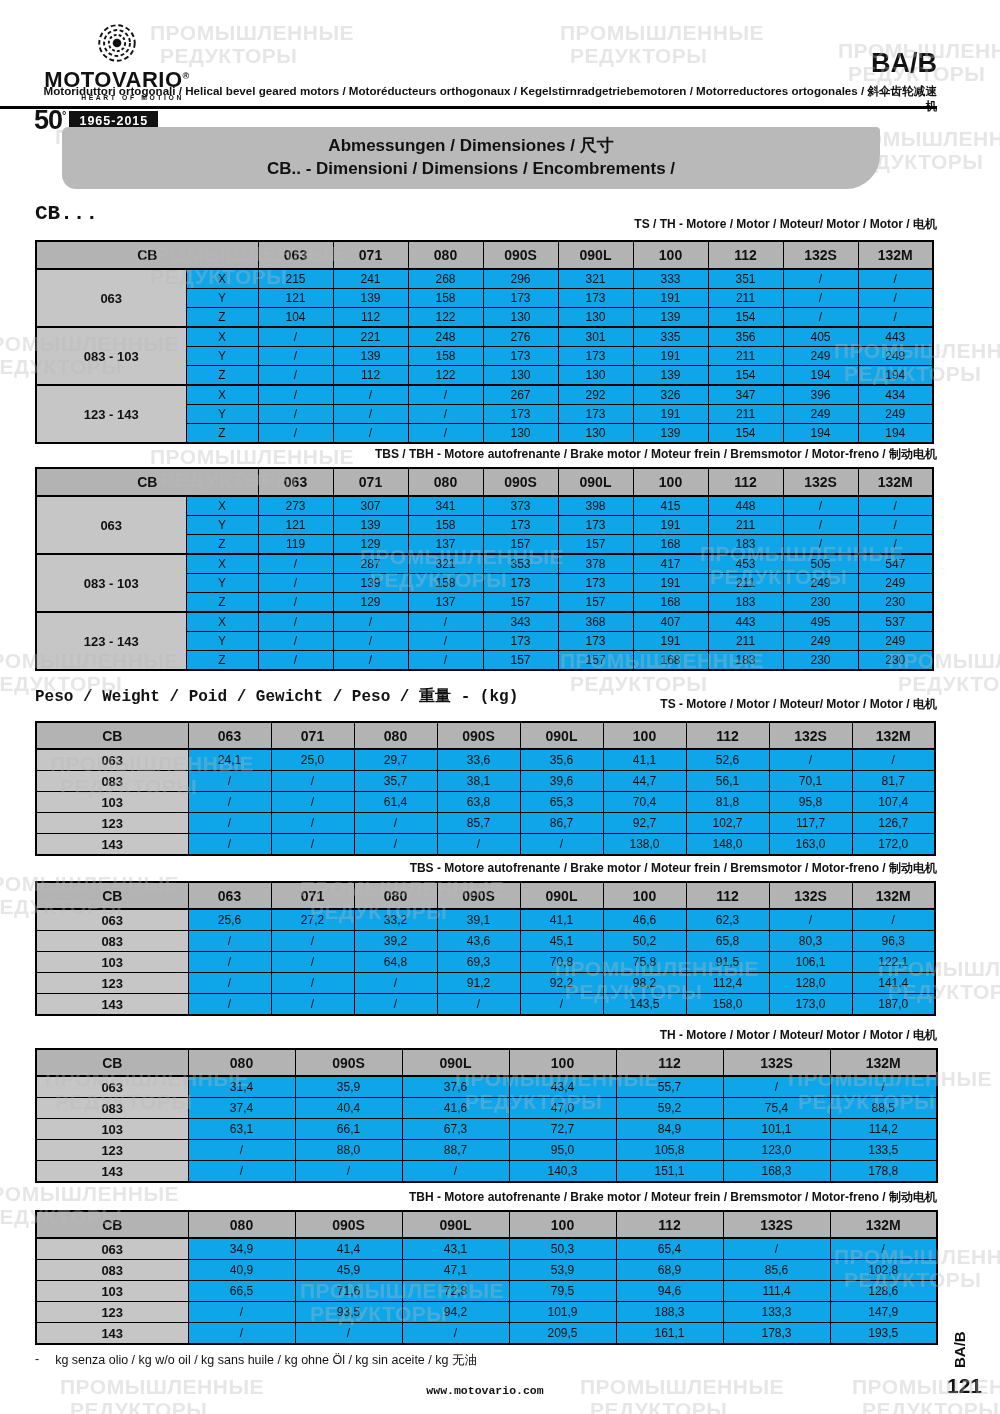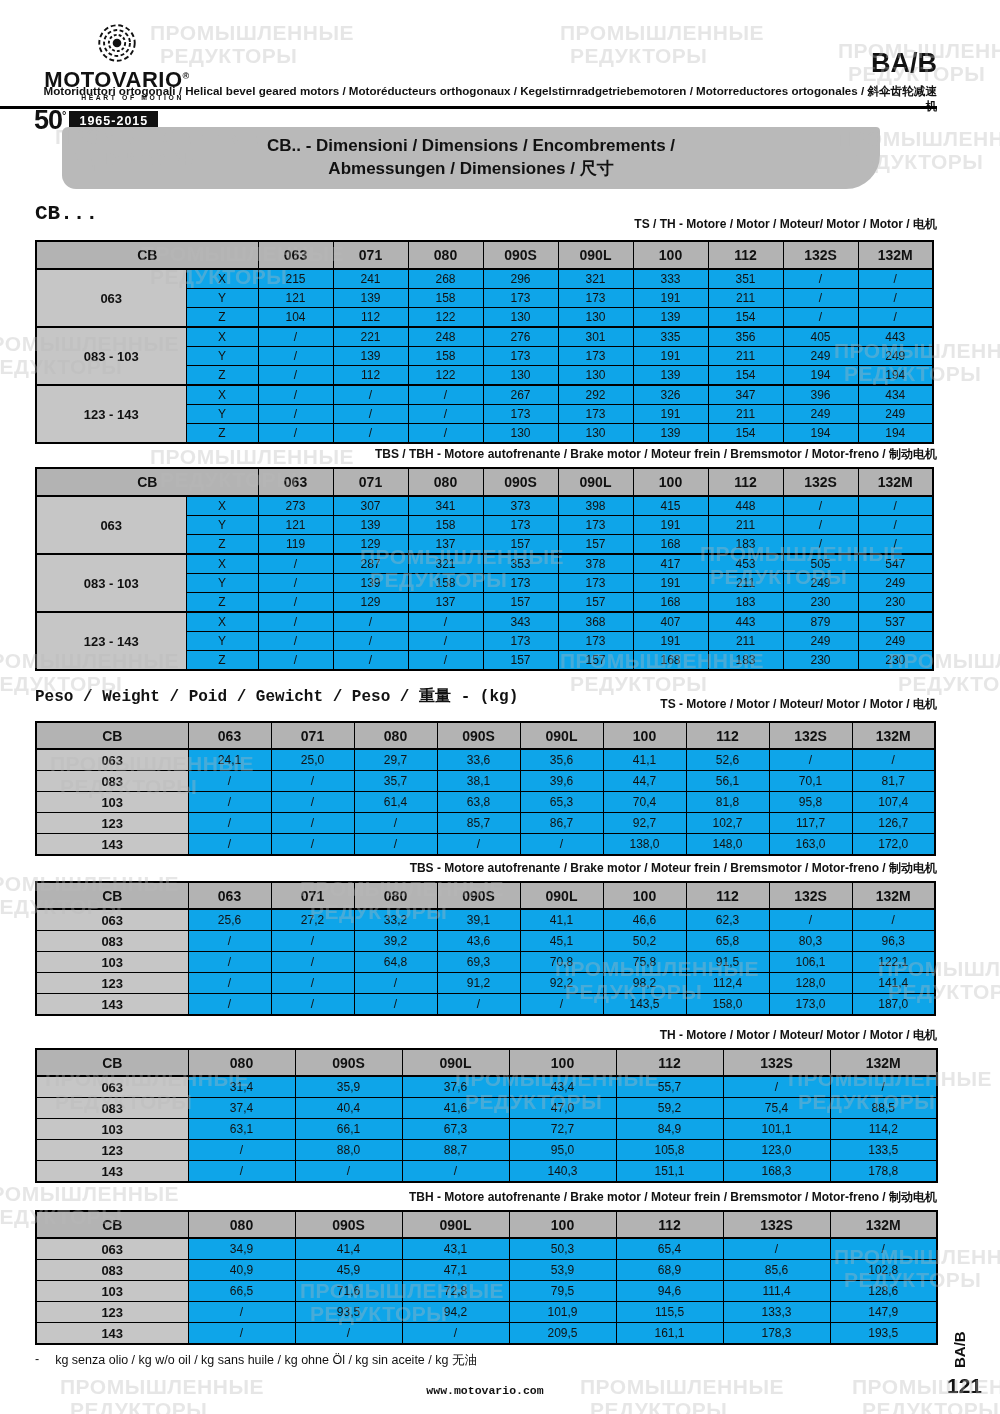--- a/index.html
+++ b/index.html
@@ -73,22 +73,22 @@
     <span class="fifty"><span>50</span><sup>°</sup></span>
     <span class="years-badge">1965-2015</span>
   </div>
 </div>
 
 <div class="series-top">BA/B</div>
 <div class="subtitle">Motoriduttori ortogonali / Helical bevel geared motors / Motoréducteurs orthogonaux / Kegelstirnradgetriebemotoren / Motorreductores ortogonales / 斜伞齿轮减速机</div>
 <div class="toprule"></div>
 
 <div class="banner">
+  <div>Abmessungen / Dimensiones / 尺寸</div>
   <div>CB.. - Dimensioni / Dimensions / Encombrements /</div>
-  <div>Abmessungen / Dimensiones / 尺寸</div>
 </div>
 
 <div class="sec-title" style="top:202px;">CB...</div>
 <div class="tbl-label" style="top:216px;">TS / TH - Motore / Motor / Moteur/ Motor / Motor / 电机</div>
 <table id="dim-ts-th" class="dimtable" style="top: 240px; width: 897px;">
     <colgroup>
       <col style="width: 150px;">
       <col style="width: 72px;">
       <col style="width: 75px;">
       <col style="width: 75px;">
@@ -336,21 +336,21 @@
       <tr class="group-start">
         <td class="group" rowspan="3">123 - 143</td>
         <td class="axis">X</td>
         <td>/</td>
         <td>/</td>
         <td>/</td>
         <td>343</td>
         <td>368</td>
         <td>407</td>
         <td>443</td>
-        <td>879</td>
+        <td>495</td>
         <td>537</td>
       </tr>
       <tr>
         <td class="axis">Y</td>
         <td>/</td>
         <td>/</td>
         <td>/</td>
         <td>173</td>
         <td>173</td>
         <td>191</td>
@@ -691,21 +691,21 @@
         <td>94,6</td>
         <td>111,4</td>
         <td>128,6</td>
       </tr>
       <tr>
         <td class="rowlabel">123</td>
         <td>/</td>
         <td>93,5</td>
         <td>94,2</td>
         <td>101,9</td>
-        <td>115,5</td>
+        <td>188,3</td>
         <td>133,3</td>
         <td>147,9</td>
       </tr>
       <tr>
         <td class="rowlabel">143</td>
         <td>/</td>
         <td>/</td>
         <td>/</td>
         <td>209,5</td>
         <td>161,1</td>

